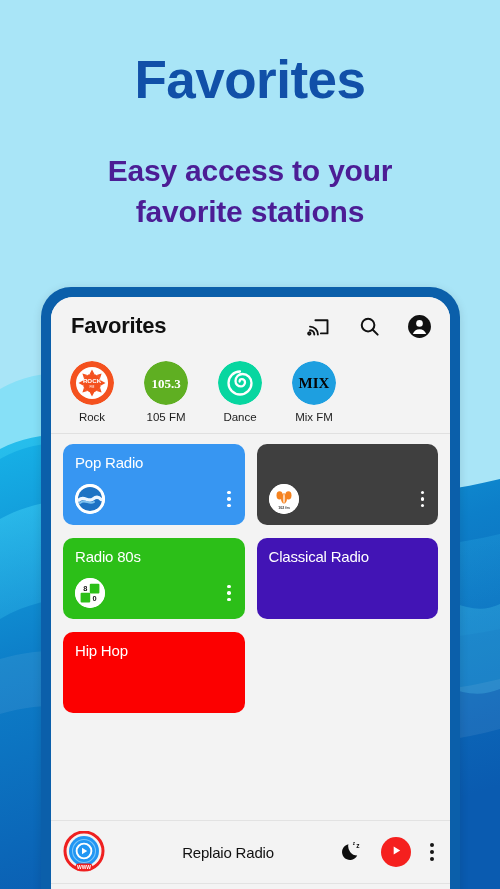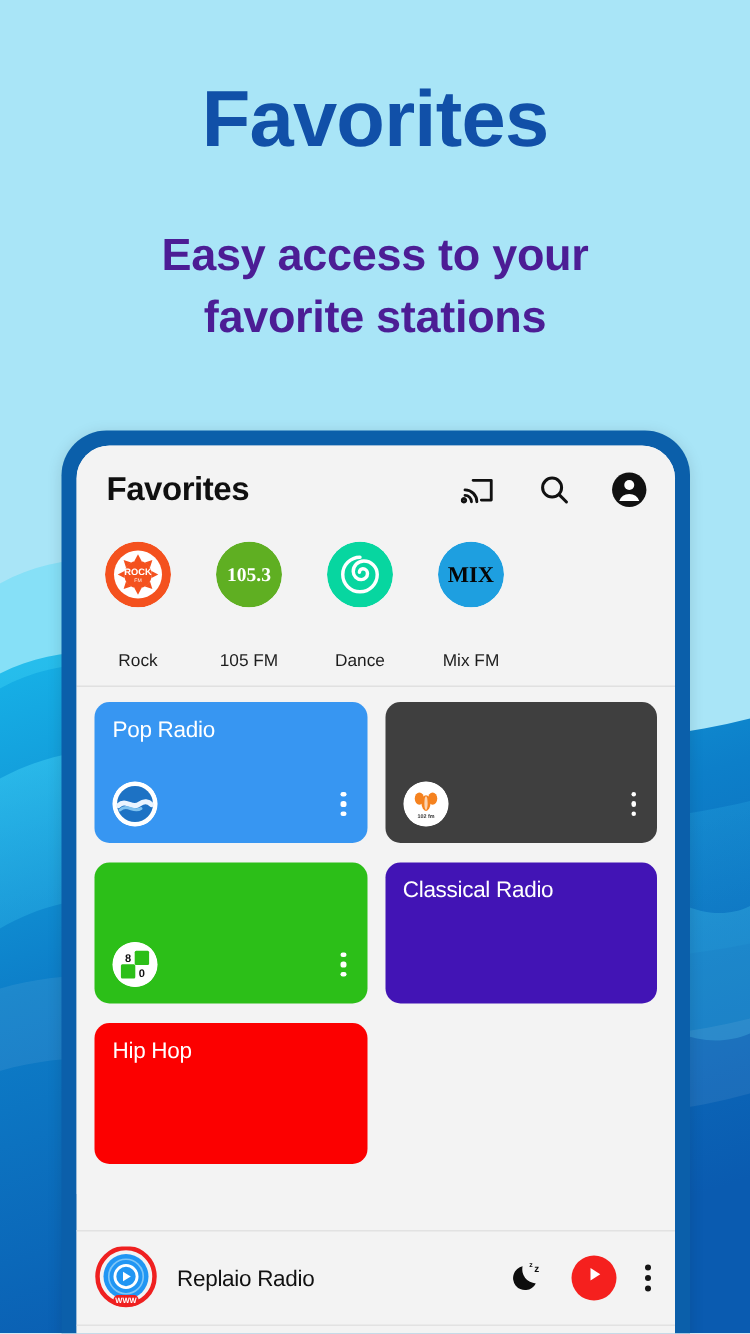--- a/index.html
+++ b/index.html
@@ -96,21 +96,20 @@
     padding: 6px 4px 10px 4px;
     background: #f3f3f3;
     gap: 0;
   }
   .strip-item {
     width: 74px;
     display: flex;
     flex-direction: column;
     align-items: center;
     cursor: pointer;
-    gap: 24px;
   }
   .strip-avatar {
     width: 44px; height: 44px;
     border-radius: 50%;
     overflow: hidden;
     position: relative;
     display: flex; align-items: center; justify-content: center;
   }
   .strip-avatar svg { display:block; }
   .strip-label {
@@ -131,21 +130,21 @@
     background: #f3f3f3;
     height: 338px;
     overflow: hidden;
   }
   .grid {
     display: grid;
     grid-template-columns: 1fr 1fr;
     gap: 13px 12px;
   }
   .card {
-    height: 94px;
+    height: 81px;
     border-radius: 10px;
     position: relative;
     padding: 11px 12px;
     cursor: pointer;
   }
   .card-title {
     color: #ffffff;
     font-size: 15px;
     font-weight: normal;
     letter-spacing: -0.2px;
@@ -172,20 +171,21 @@
   
   .player {
     position: absolute;
     left: 0; bottom: 44px;
     width: 399px; height: 63px;
     background: #f3f3f3;
     border-top: 1px solid #e2e2e2;
     display: flex;
     align-items: center;
     padding: 0 14px 0 12px;
+    text-align: center;
   }
   .player-logo { width: 42px; height: 42px; flex: 0 0 42px; }
   .player-name {
     margin-left: 13px;
     flex: 1;
     font-size: 15px;
     color: #111;
     letter-spacing: -0.2px;
   }
   .player-actions { display: flex; align-items: center; gap: 17px; }
@@ -378,20 +378,21 @@
             </div>
             <div class="card-menu">
                 <i></i>
                 <i></i>
                 <i></i>
               </div>
           </div>
 
 
           <div class="card" style="background:#2cbf18">
+            <div class="card-title">Radio 80s</div>
             <div class="card-logo">
               <svg width="30" height="30" viewBox="0 0 30 30">
                 <circle cx="15" cy="15" r="15" fill="#ffffff"></circle>
                 <rect x="14.8" y="5.8" width="9.6" height="9.6" rx="1" fill="#2cbf18"></rect>
                 <rect x="5.6" y="14.8" width="9.6" height="9.6" rx="1" fill="#2cbf18"></rect>
                 <text x="10.4" y="13.4" font-family="Liberation Sans, sans-serif" font-size="7.4" font-weight="bold" fill="#111" text-anchor="middle">8</text>
                 <text x="19.6" y="23.4" font-family="Liberation Sans, sans-serif" font-size="7.4" font-weight="bold" fill="#111" text-anchor="middle">0</text>
               </svg>
             </div>
             <div class="card-menu">

